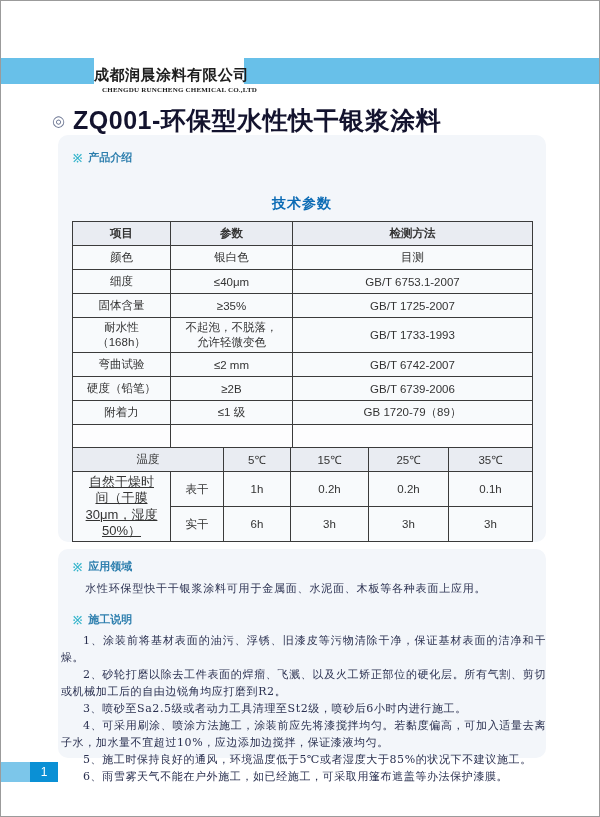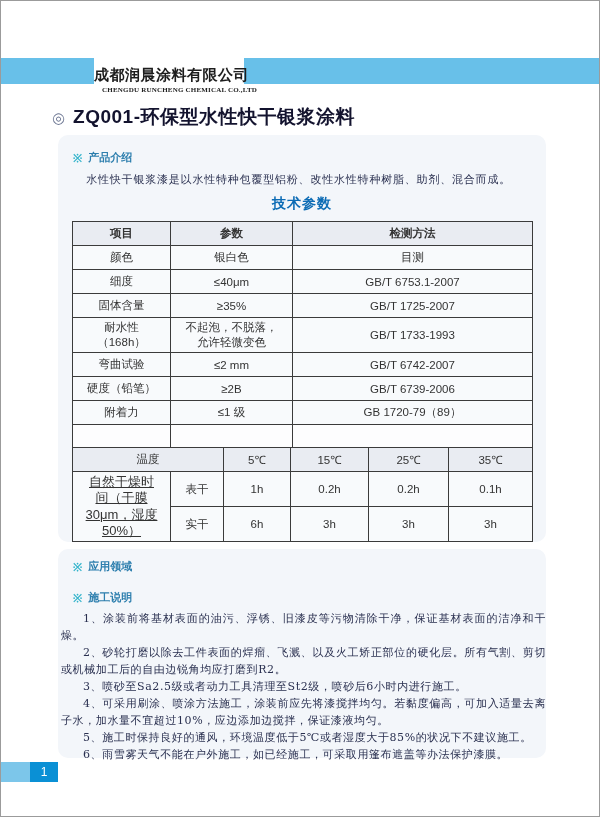--- a/index.html
+++ b/index.html
@@ -13,36 +13,36 @@
   .bar-left  { left:0;  width:93px; }
   .bar-right { left:243px; right:0; }
   .company { position:absolute; left:93px; top:65px; width:152px; text-align:center; }
   .company-cn { font-size:15px; font-weight:bold; color:#1d1d1d; white-space:nowrap; letter-spacing:.5px; }
   .company-en { font-family:"Liberation Serif", serif; font-size:7px; font-weight:bold;
                 color:#222; white-space:nowrap; margin-top:1px; letter-spacing:.2px;padding-left:8px; }
 
   
   .title-row { position:absolute; left:51px; top:103px; display:flex; align-items:center; }
   .title-bullet { font-size:15px; color:#6e7894; margin-right:8px; line-height:1; }
-  .title-text { font-size:19px; font-weight:bold; color:#13132e; letter-spacing:.5px; }
+  .title-text { font-size:25px; font-weight:bold; color:#13132e; letter-spacing:.5px; }
 
   
   .panel { position:absolute; left:57px; width:488px; background:#f3f6fa; border-radius:10px; }
   .panel-1 { top:134px; height:407px; }
   .panel-2 { top:548px; height:209px; }
 
   .section-head { display:flex; align-items:center; font-size:11px; font-weight:bold; }
   .section-marker { color:#33b4cb; margin-right:6px; }
   .section-label { color:#2e7fae; }
   .body-text { font-family:"DejaVu Serif", serif; font-size:11px; color:#2a3050; letter-spacing:.8px; }
 
   .p1-head { padding:15px 0 0 15px; }
   .p1-body { margin:7px 14px 0 15px; text-indent:1.2em; }
 
-  .table-title { text-align:center; margin-top:8px; font-size:14px; font-weight:bold; color:#0d6cb5; letter-spacing:1px; }
+  .table-title { text-align:center; margin-top:30px; font-size:14px; font-weight:bold; color:#0d6cb5; letter-spacing:1px; }
 
   table { border-collapse:collapse; margin-left:14px; margin-top:8px; table-layout:fixed;
           font-size:11.5px; color:#333; text-align:center; }
   td, th { border:1px solid #3b3b3b; padding:2px 11px; height:24px; font-weight:normal; }
   th { font-weight:bold; background:#e9ecf2; }
   .t1 td { background:#f8fafc;margin-top:17px; }
   .t1 .empty-row td { background:#fdfdfe; height:23px; }
   .t2 { margin-top:-1px; }
   .t2 td { background:#f8fafc; }
   .t2 .temp-row td { background:#e9ecf2; }
@@ -75,21 +75,20 @@
   <div class="title-row">
     <span class="title-bullet">◎</span>
     <span class="title-text">ZQ001-环保型水性快干银浆涂料</span>
   </div>
 
   <div class="panel panel-1">
     <div class="section-head p1-head">
       <span class="section-marker">※</span>
       <span class="section-label">产品介绍</span>
     </div>
-    <div class="body-text p1-body">水性快干银浆漆是以水性特种包覆型铝粉、改性水性特种树脂、助剂、混合而成。</div>
 
     <div class="table-title">技术参数</div>
 
     <table class="t1">
       <colgroup>
           <col style="width:98px">
           <col style="width:122px">
           <col style="width:240px">
         </colgroup>
       <tbody>
@@ -175,20 +174,21 @@
       </tr>
     </tbody>
       </table>
   </div>
 
   <div class="panel panel-2">
     <div class="section-head p2-head1">
       <span class="section-marker">※</span>
       <span class="section-label">应用领域</span>
     </div>
+    <div class="body-text p2-body">水性环保型快干干银浆涂料可用于金属面、水泥面、木板等各种表面上应用。</div>
 
     <div class="section-head p2-head2">
       <span class="section-marker">※</span>
       <span class="section-label">施工说明</span>
     </div>
     <div class="construction">
       <p>1、涂装前将基材表面的油污、浮锈、旧漆皮等污物清除干净，保证基材表面的洁净和干燥。</p>
       <p>2、砂轮打磨以除去工件表面的焊瘤、飞溅、以及火工矫正部位的硬化层。所有气割、剪切或机械加工后的自由边锐角均应打磨到R2。</p>
       <p>3、喷砂至Sa2.5级或者动力工具清理至St2级，喷砂后6小时内进行施工。</p>
       <p>4、可采用刷涂、喷涂方法施工，涂装前应先将漆搅拌均匀。若黏度偏高，可加入适量去离子水，加水量不宜超过10%，应边添加边搅拌，保证漆液均匀。</p>

